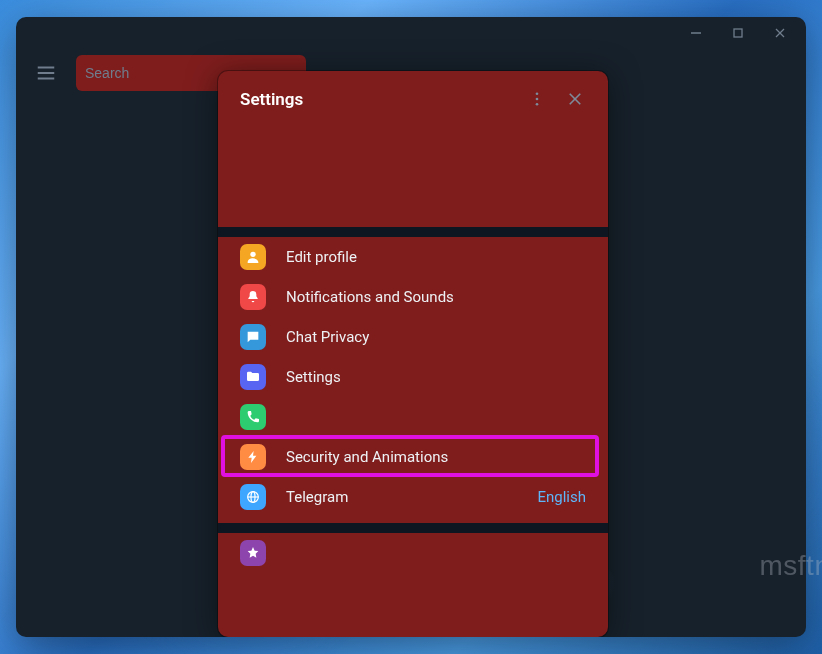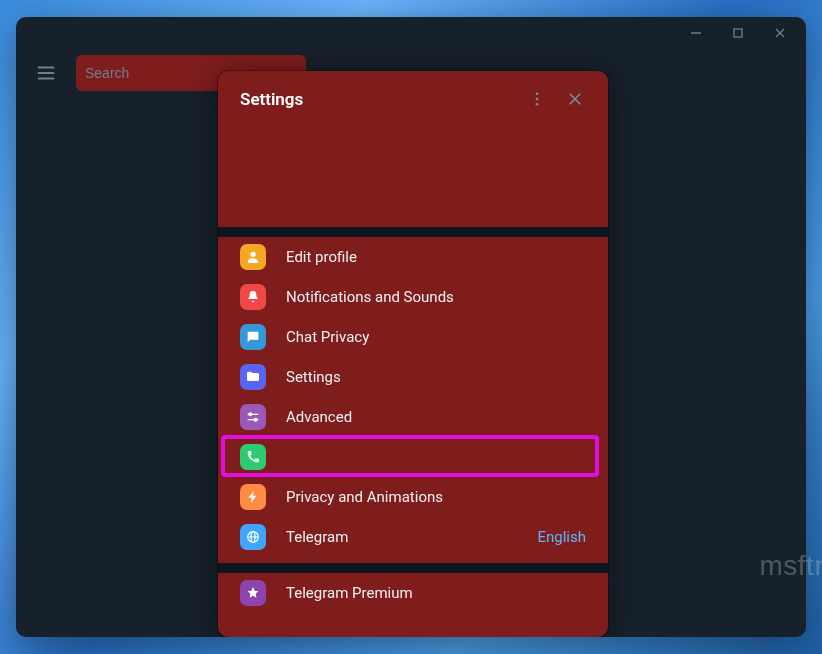--- a/index.html
+++ b/index.html
@@ -313,47 +313,36 @@
 
       <div class="menu-item">
         <div class="menu-icon ic-indigo">
           <svg viewBox="0 0 24 24" fill="#fff">
               <path d="M3 6a2 2 0 0 1 2-2h4l2 2h8a2 2 0 0 1 2 2v8a2 2 0 0 1-2 2H5a2 2 0 0 1-2-2z"></path>
             </svg>
         </div>
         <span class="menu-label">Settings</span>
       </div>
 
-      <div class="menu-item">
-        <div class="menu-icon ic-purple">
-          <svg viewBox="0 0 24 24" fill="none" stroke="#fff" stroke-width="2">
-              <circle cx="8" cy="8" r="2" fill="#fff"></circle>
-              <line x1="4" y1="8" x2="20" y2="8"></line>
-              <circle cx="16" cy="16" r="2" fill="#fff"></circle>
-              <line x1="4" y1="16" x2="20" y2="16"></line>
-            </svg>
-        </div>
-        <span class="menu-label">Advanced</span>
-      </div>
 
       <div class="menu-item">
         <div class="menu-icon ic-green2">
           <svg viewBox="0 0 24 24" fill="#fff">
               <path d="M6 3c-1 0-2 1-2 2 0 8 7 15 15 15 1 0 2-1 2-2v-3l-5-1-2 2c-3-1-5-3-6-6l2-2-1-5z"></path>
             </svg>
         </div>
       </div>
 
       <div class="menu-item">
         <div class="menu-icon ic-orange2">
           <svg viewBox="0 0 24 24" fill="#fff">
               <path d="M13 3 5 13h5l-1 8 8-11h-5z"></path>
             </svg>
         </div>
-        <span class="menu-label">Privacy and Animations</span>
+        <span class="menu-label">Security and Animations</span>
       </div>
 
       <div class="menu-item">
         <div class="menu-icon ic-azure">
           <svg viewBox="0 0 24 24" fill="none" stroke="#fff" stroke-width="1.8">
               <circle cx="12" cy="12" r="8"></circle>
               <ellipse cx="12" cy="12" rx="3" ry="8"></ellipse>
               <line x1="4" y1="12" x2="20" y2="12"></line>
             </svg>
         </div>
@@ -362,21 +351,20 @@
       </div>
 
       <div class="divider" style="margin-top:6px;"></div>
 
       <div class="menu-item">
         <div class="menu-icon ic-violet">
           <svg viewBox="0 0 24 24" fill="#fff">
               <path d="M12 3l2.5 5.5L20 9l-4 4 1 6-5-3-5 3 1-6-4-4 5.5-.5z"></path>
             </svg>
         </div>
-        <span class="menu-label">Telegram Premium</span>
       </div>
 
       <div class="highlight-box" style="left:3px; top:198px; width:378px; height:42px;"></div>
     </div>
   </div>
 
 </div>
 
 <div class="watermark">msftnext.com</div>
 

